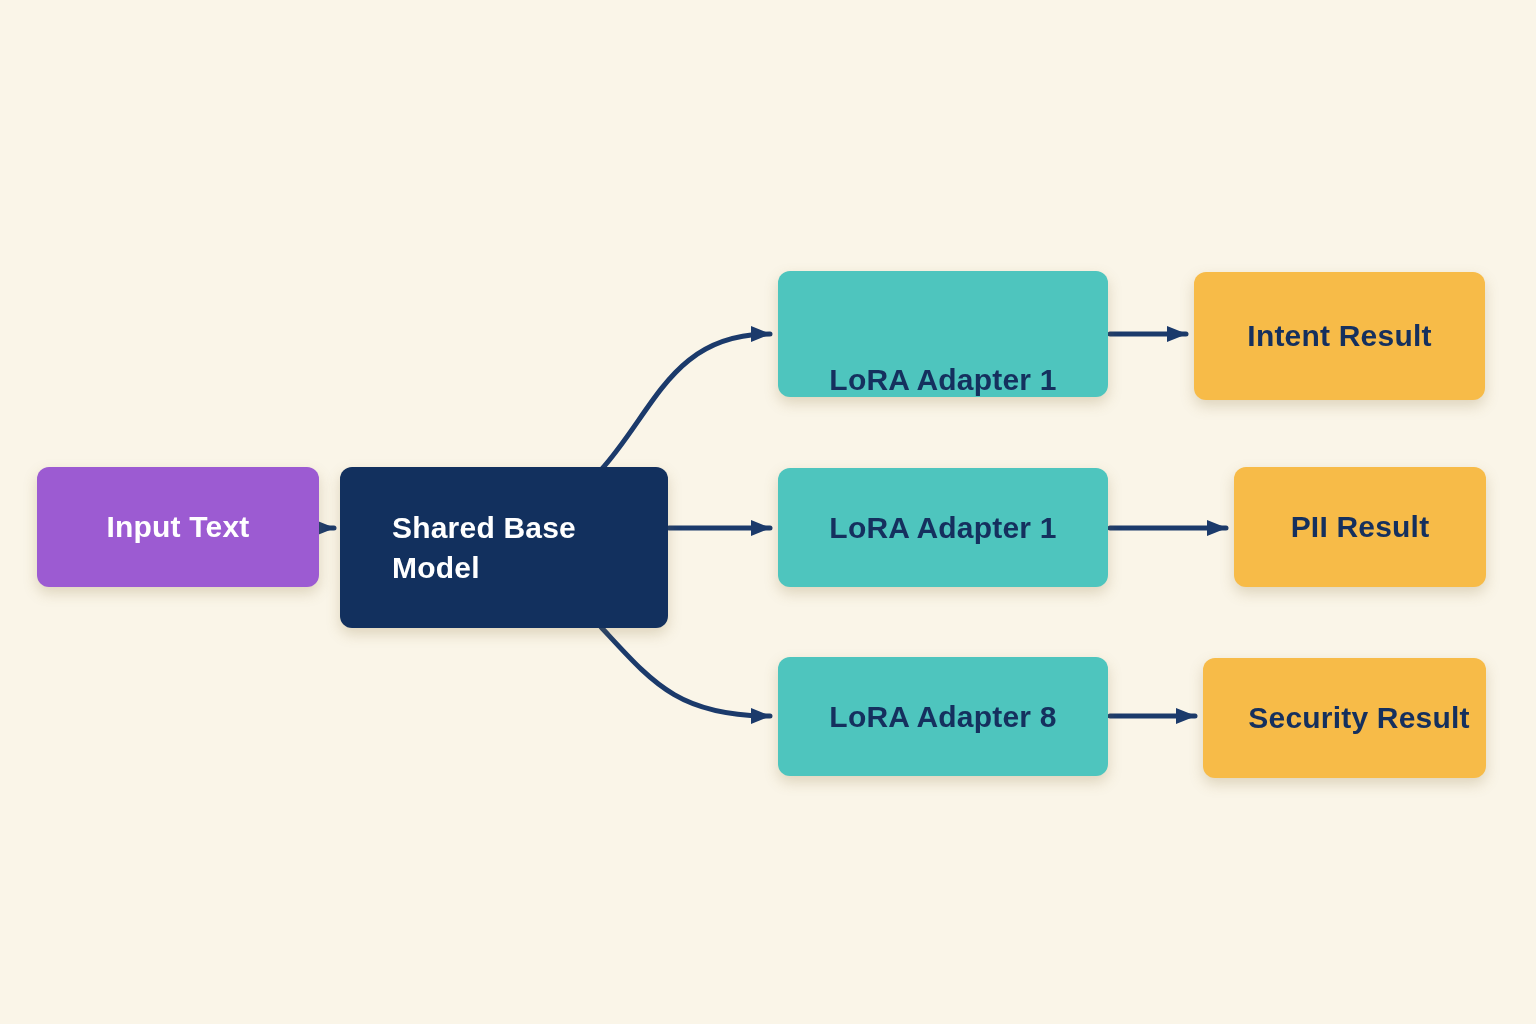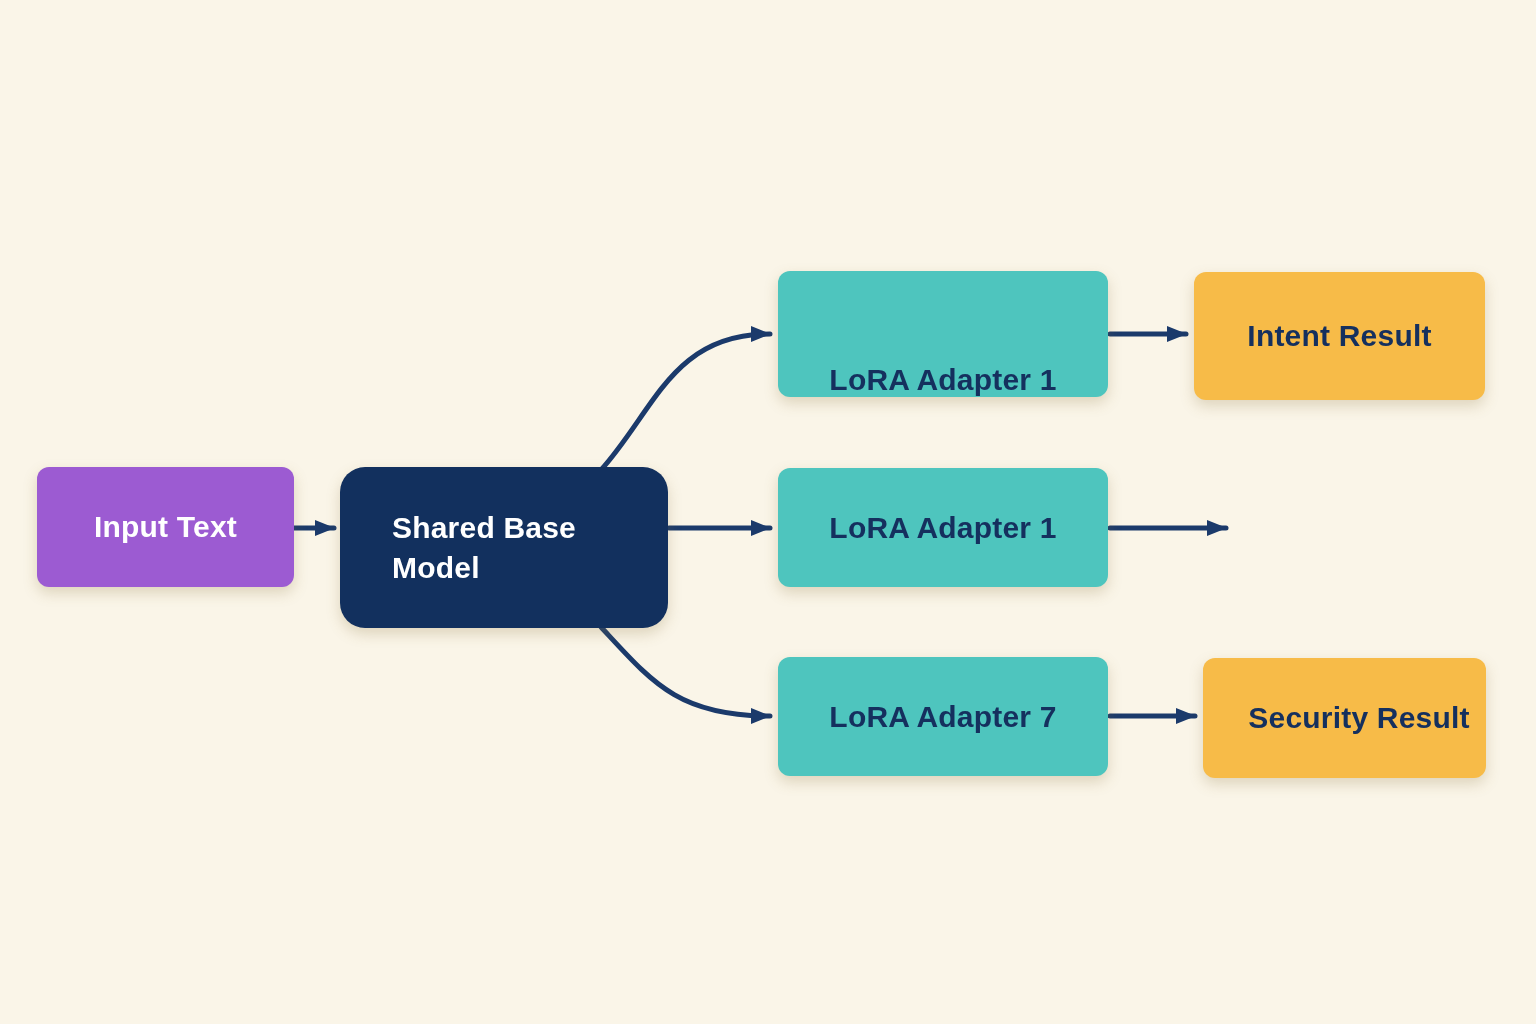--- a/index.html
+++ b/index.html
@@ -30,23 +30,23 @@
     box-shadow: 0 6px 14px rgba(140, 115, 60, 0.25);
     box-sizing: border-box;
   }
   .node .label {
     font-size: 30px;
     font-weight: 700;
     letter-spacing: 0.2px;
     white-space: nowrap;
   }
   
-  .n-input    { left: 37px;   top: 467px; width: 257px; height: 120px; }
+  .n-input    { left: 37px;   top: 467px; width: 282px; height: 120px; }
   .n-base     { left: 340px;  top: 467px; width: 328px; height: 161px;
-                justify-content: center; padding: 0 52px; border-radius: 25px; }
+                justify-content: center; padding: 0 52px; }
   .n-base .label { white-space: normal; line-height: 40px; }
   .n-adapter1 { left: 778px;  top: 271px; width: 330px; height: 126px; }
   .n-adapter2 { left: 778px;  top: 468px; width: 330px; height: 119px; }
   .n-adapter3 { left: 778px;  top: 657px; width: 330px; height: 119px; }
   .n-intent   { left: 1194px; top: 272px; width: 291px; height: 128px; }
   .n-pii      { left: 1234px; top: 467px; width: 252px; height: 120px; }
   .n-security { left: 1203px; top: 658px; width: 283px; height: 120px; }
 </style>
 </head>
 <body>
@@ -80,25 +80,28 @@
 
   <div class="node n-adapter1" style="background-color: rgb(78, 197, 190); align-items: flex-end;">
     <span class="label" style="color: rgb(21, 48, 94);">LoRA Adapter 1</span>
   </div>
 
   <div class="node n-adapter2" style="background-color: rgb(78, 197, 190);">
     <span class="label" style="color: rgb(21, 48, 94);">LoRA Adapter 1</span>
   </div>
 
   <div class="node n-adapter3" style="background-color: rgb(78, 197, 190);">
-    <span class="label" style="color: rgb(21, 48, 94);">LoRA Adapter 7</span>
+    <span class="label" style="color: rgb(21, 48, 94);">LoRA Adapter 8</span>
   </div>
 
   <div class="node n-intent" style="background-color: rgb(247, 187, 72);">
     <span class="label" style="color: rgb(21, 48, 94);">Intent Result</span>
   </div>
 
+  <div class="node n-pii" style="background-color: rgb(247, 187, 72);">
+    <span class="label" style="color: rgb(21, 48, 94);">PII Result</span>
+  </div>
 
   <div class="node n-security" style="background-color: rgb(247, 187, 72);">
     <span class="label" style="color: rgb(21, 48, 94); margin-left: 29px;">Security Result</span>
   </div>
 
 </div>
 
 </body></html>

